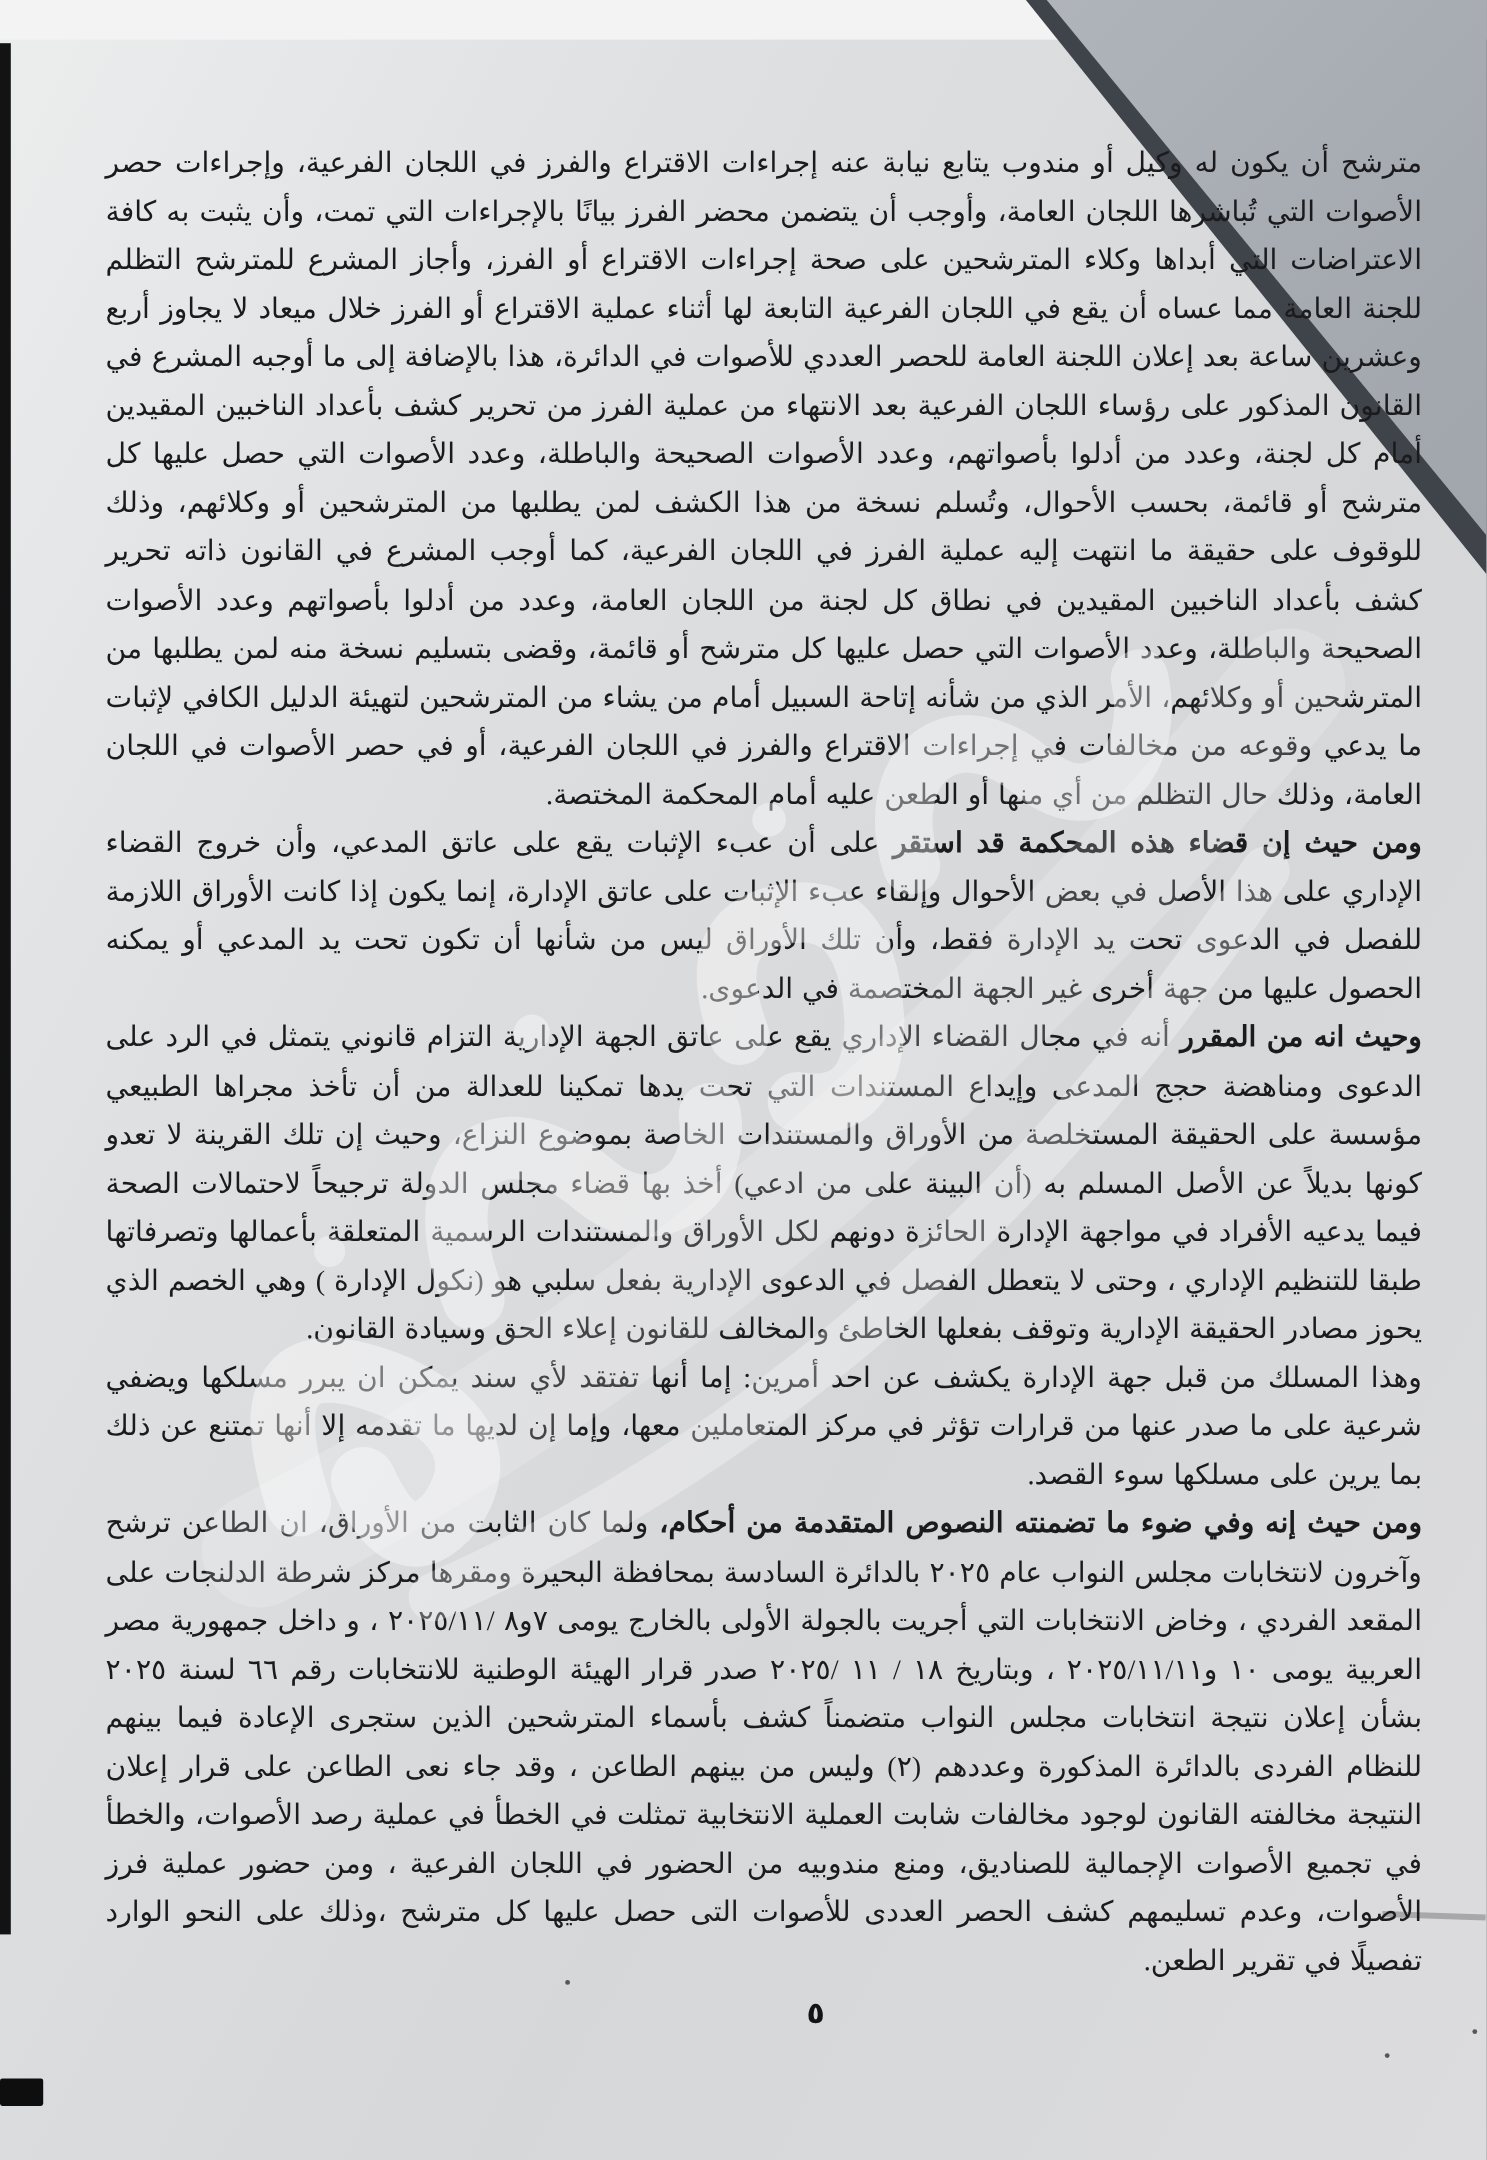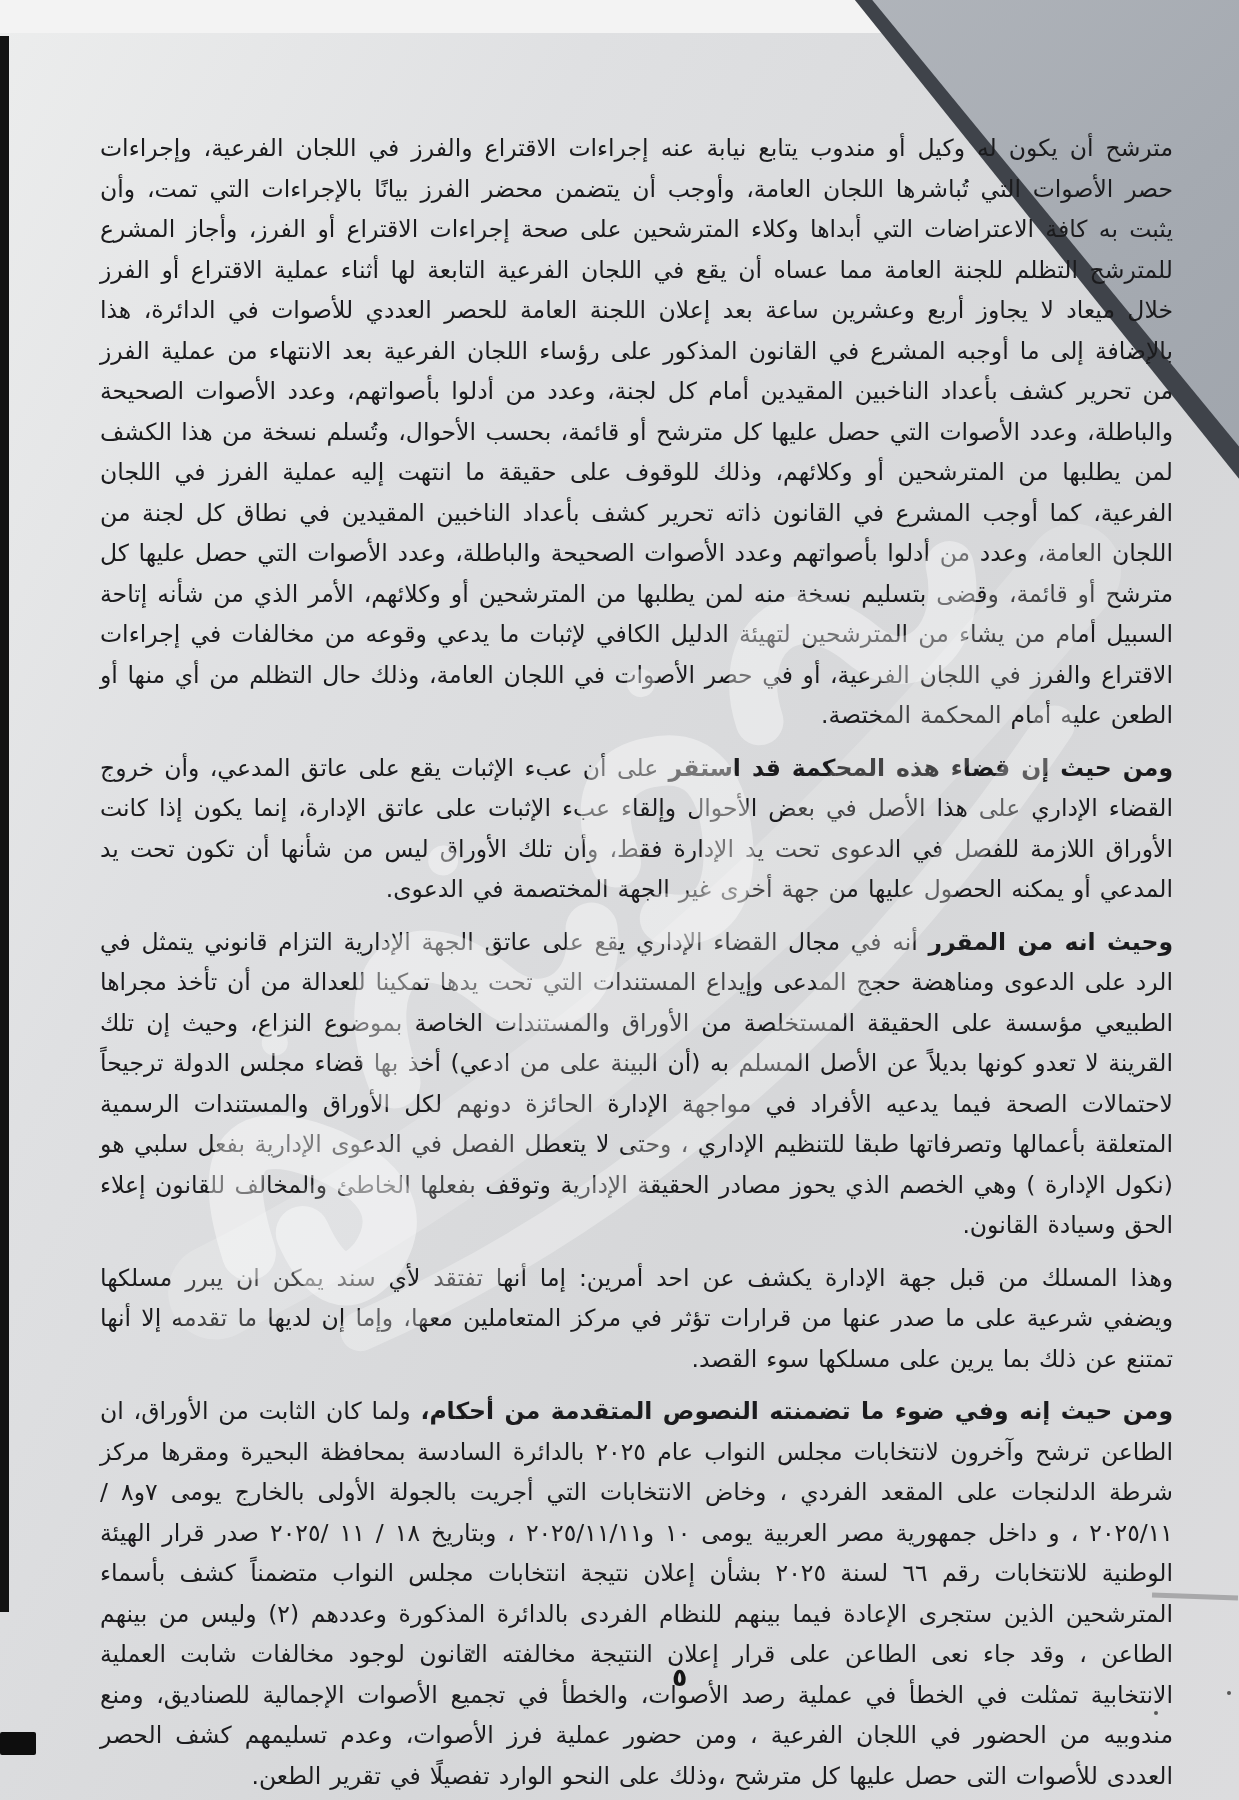--- a/index.html
+++ b/index.html
@@ -28,21 +28,21 @@
   .speck.s3 { left:1154px; top:1711px; }
 
   .watermark-overlay { position:absolute; inset:0; pointer-events:none; }
 
   .text-block {
     position:absolute; top:116px; right:54px; left:88px;
     direction:rtl; text-align:justify;
     font-size:23.5px; line-height:40.5px; color:#1b1b1d;
     word-spacing:1.5px;
   }
-  .text-block p { margin:12px; padding:0; }
+  .text-block p { margin:0; padding:0;font-family:Liberation Serif, serif; }
   .para-lead { font-weight:bold; }
 
   .page-number {
     position:absolute; top:1663px; left:672px;
     font-size:25px; font-weight:bold; color:#141414; direction:rtl;
   }
 </style>
 </head>
 <body>
 

